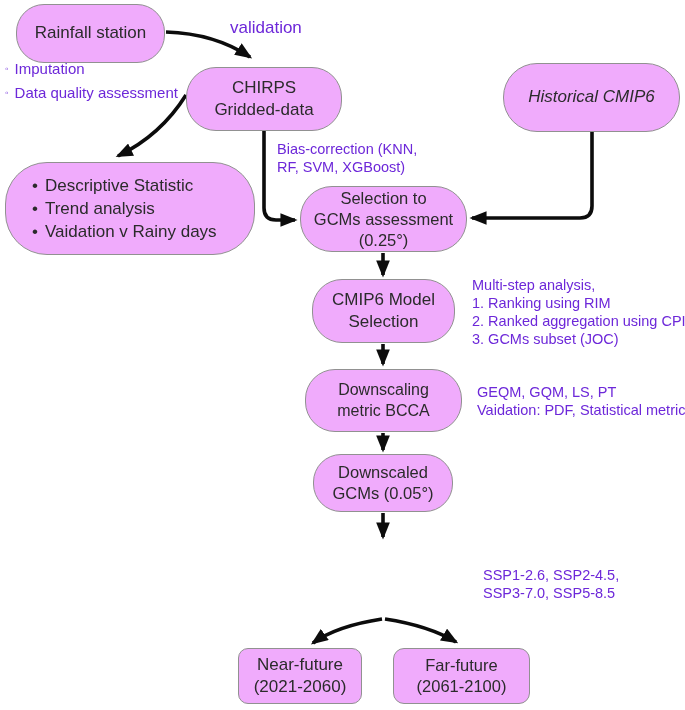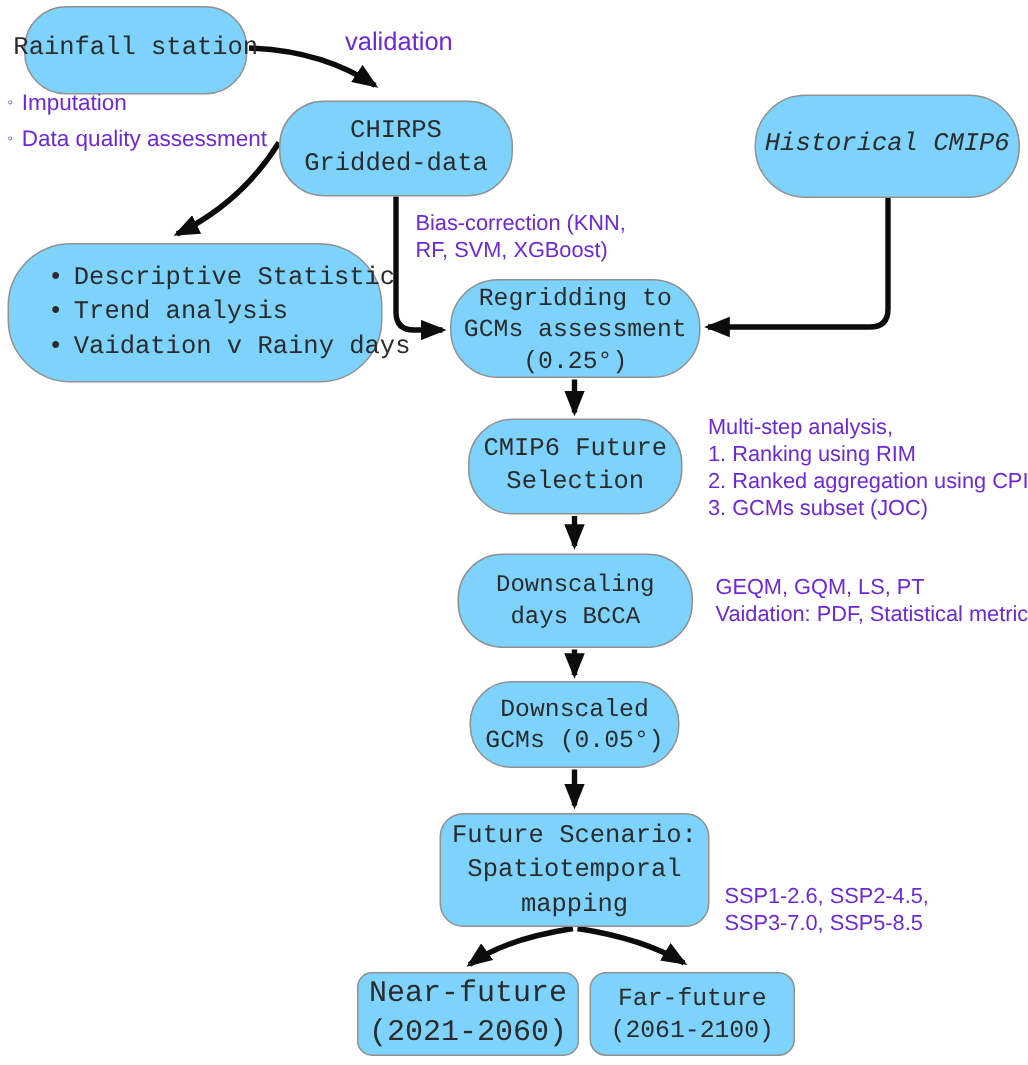--- a/index.html
+++ b/index.html
@@ -1,24 +1,24 @@
 <!DOCTYPE html>
 <html><head>
 <meta charset="utf-8">
 <style>
   html,body{margin:0;padding:0;background:#ffffff;}
   #canvas{
     position:relative;width:685px;height:710px;background:#ffffff;overflow:hidden;
     font-family:"Liberation Sans","DejaVu Sans",sans-serif;
   }
   .node{
-    position:absolute;box-sizing:border-box;background:#7dd3fc;
+    position:absolute;box-sizing:border-box;background:#f0abfc;
     border:1.5px solid #919191;color:#2b2b2b;
     display:flex;flex-direction:column;align-items:center;justify-content:center;
-    font-family:Liberation Mono, monospace;
+    font-family:Liberation Sans, sans-serif;
     text-align:left;line-height:1.3;z-index:2;
   }
   .node .ln{white-space:nowrap;}
   .pill{border-radius:32px;}
   .softrect{border-radius:16px;}
   .smallrect{border-radius:10px;}
   .annot{
     position:absolute;color:#6d28d9;font-size:14.5px;line-height:18px;
     white-space:nowrap;z-index:2;
   }
@@ -76,47 +76,42 @@
       <span class="bmark">•</span>
       <span>Trend analysis</span>
     </span>
     <span class="bullet-row">
       <span class="bmark">•</span>
       <span>Vaidation v Rainy days</span>
     </span>
   </div>
 
   <div class="node pill" style="left:300px;top:186px;width:167px;height:66px;font-size:16.5px;border-radius:32px;line-height:21px;">
-    <span class="ln">Regridding to</span>
+    <span class="ln">Selection to</span>
     <span class="ln">GCMs assessment</span>
     <span class="ln">(0.25°)</span>
   </div>
 
   <div class="node pill" style="left:312px;top:279px;width:143px;height:64px;font-size:17px;border-radius:30px;">
-    <span class="ln">CMIP6 Future</span>
+    <span class="ln">CMIP6 Model</span>
     <span class="ln">Selection</span>
   </div>
 
   <div class="node pill" style="left:305px;top:369px;width:157px;height:63px;font-size:16px;border-radius:30px;">
     <span class="ln">Downscaling</span>
-    <span class="ln">days BCCA</span>
+    <span class="ln">metric BCCA</span>
   </div>
 
   <div class="node pill" style="left:313px;top:454px;width:140px;height:58px;font-size:16.5px;border-radius:28px;">
     <span class="ln">Downscaled</span>
     <span class="ln">GCMs (0.05°)</span>
   </div>
 
-  <div class="node softrect" style="left:293px;top:542px;width:180px;height:76px;font-size:17px;line-height:23px;">
-    <span class="ln">Future Scenario:</span>
-    <span class="ln">Spatiotemporal</span>
-    <span class="ln">mapping</span>
-  </div>
 
-  <div class="node smallrect" style="left:238px;top:648px;width:148px;height:56px;font-size:20px;">
+  <div class="node smallrect" style="left:238px;top:648px;width:124px;height:56px;font-size:17px;">
     <span class="ln">Near-future</span>
     <span class="ln">(2021-2060)</span>
   </div>
 
   <div class="node smallrect" style="left:393px;top:648px;width:137px;height:56px;font-size:16.5px;border-radius:11px;">
     <span class="ln">Far-future</span>
     <span class="ln">(2061-2100)</span>
   </div>
 
   <div class="annot big" style="left:230px;top:18px;">validation</div>
@@ -142,18 +137,18 @@
     <div>1. Ranking using RIM</div>
     <div>2. Ranked aggregation using CPI</div>
     <div>3. GCMs subset (JOC)</div>
   </div>
 
   <div class="annot" style="left:477px;top:383px;">
     <div>GEQM, GQM, LS, PT</div>
     <div>Vaidation: PDF, Statistical metric</div>
   </div>
 
-  <div class="annot" style="left:483px;top:566px;margin-top:23px;">
+  <div class="annot" style="left:483px;top:566px;">
     <div>SSP1-2.6, SSP2-4.5,</div>
     <div>SSP3-7.0, SSP5-8.5</div>
   </div>
 
 </div>
 
 </body></html>

